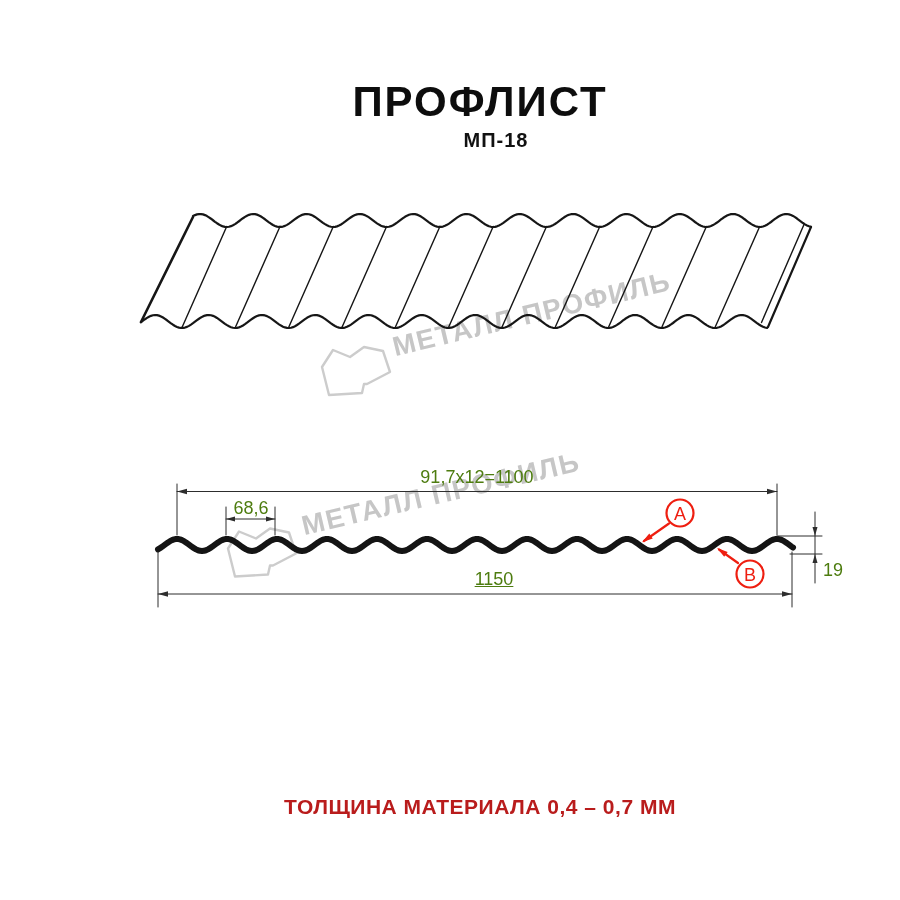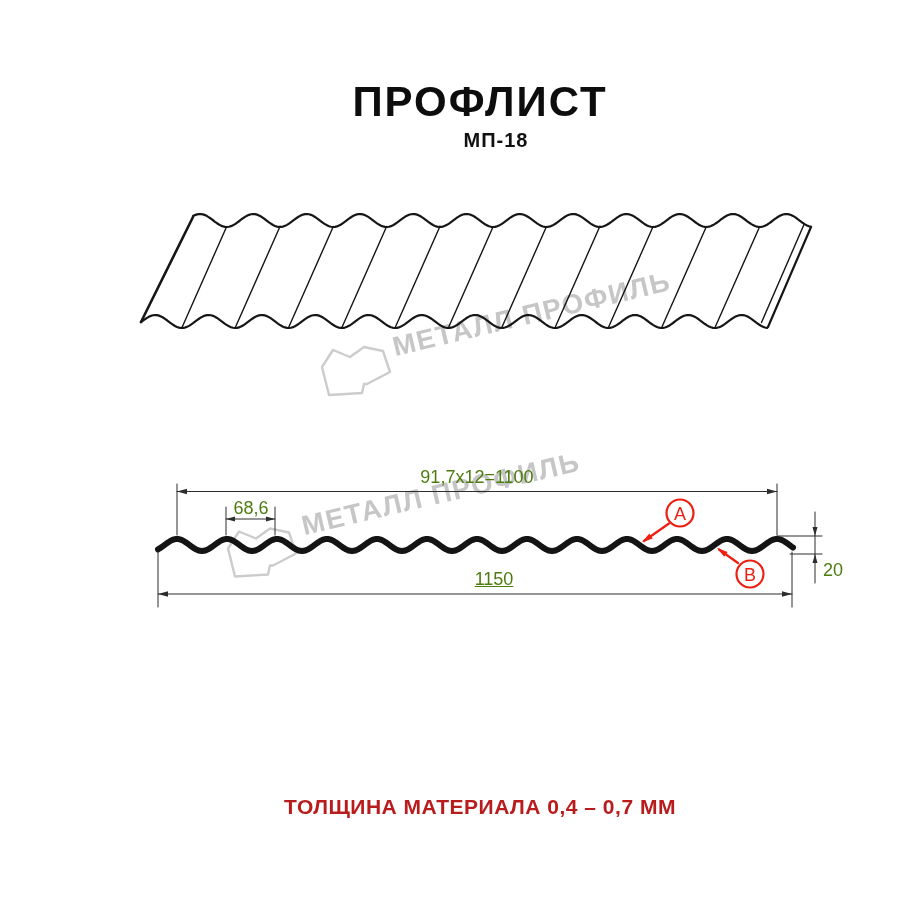--- a/index.html
+++ b/index.html
@@ -117,20 +117,20 @@
         <polygon points="612,542.3 622.7381082549481,538.4668510197206 619.3052330142749,533.545939764478" fill="#ee1e10"></polygon>
         <circle cx="720" cy="574" r="13.5" fill="none" stroke="#ee1e10" stroke-width="2.2"></circle>
         <line x1="708" y1="563" x2="689" y2="549.5" stroke="#ee1e10" stroke-width="2.2" stroke-linecap="round"></line>
         <polygon points="687,548 694.2131618347867,556.8300790678893 697.6973795690524,551.9453859577513" fill="#ee1e10"></polygon>
       </g>
     </svg>
 
   <div class="abs dim-label centered dim-total">91,7x12=1100</div>
   <div class="abs dim-label centered dim-pitch">68,6</div>
   <div class="abs dim-label centered dim-width">1150</div>
-  <div class="abs dim-label dim-height">20</div>
+  <div class="abs dim-label dim-height">19</div>
 
   <div class="abs callout-letter callout-a" style="color: rgb(238, 30, 16);">A</div>
   <div class="abs callout-letter callout-b" style="color: rgb(238, 30, 16);">B</div>
 
   <div class="abs footer-note">ТОЛЩИНА МАТЕРИАЛА 0,4 – 0,7 ММ</div>
 
 </div>
 
 </body></html>

